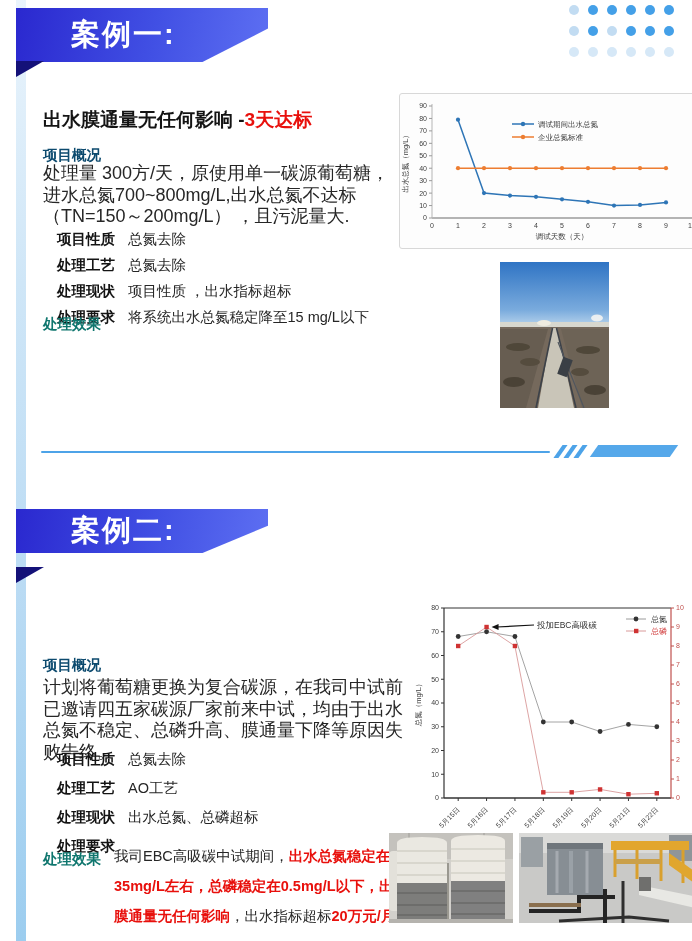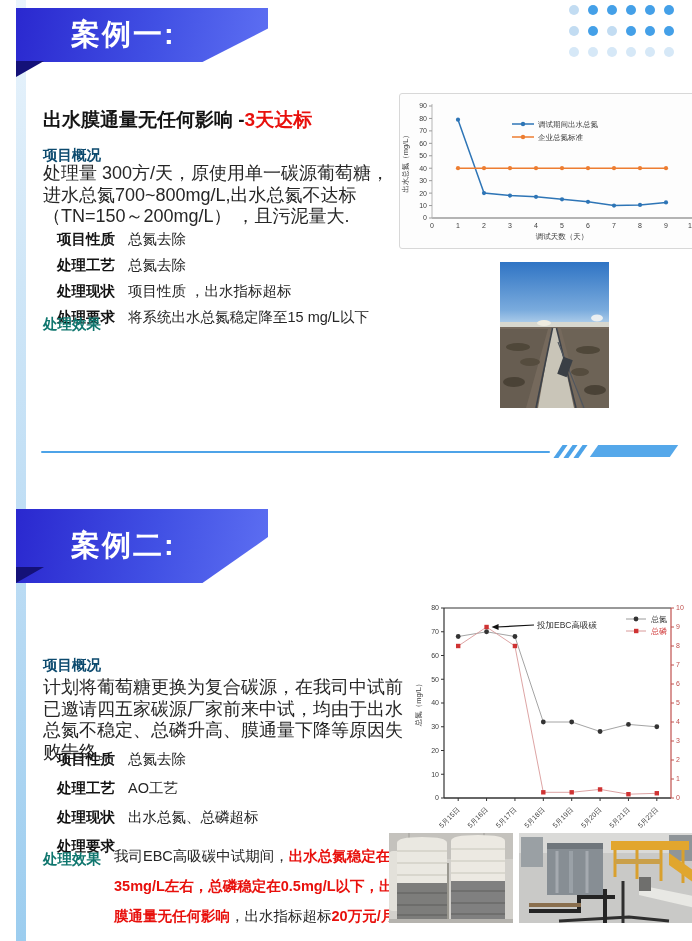--- a/index.html
+++ b/index.html
@@ -189,21 +189,21 @@
     <line x1="58" y1="80" x2="84" y2="146" stroke="#50565e" stroke-width="1.2"></line>
     <rect x="60" y="96" width="10" height="18" fill="#3a3f45" transform="rotate(20 65 105)"></rect>
   </svg>
 
   <div class="divider-line"></div>
   <div class="slash" style="left:542px;"></div>
   <div class="slash" style="left:552px;"></div>
   <div class="slash" style="left:562px;"></div>
   <div class="divider-bar"></div>
 
-  <div class="banner" style="top:509px;height:74px;">
+  <div class="banner" style="top:509px;height:44px;">
     <span class="banner-text">案例二:</span>
   </div>
   <div class="fold" style="top:567px;"></div>
 
 
   <div class="ov-label" style="top:656px;">项目概况</div>
   <p class="ov-text" style="top:677px;width:368px;">计划将葡萄糖更换为复合碳源，在我司中试前已邀请四五家碳源厂家前来中试，均由于出水总氮不稳定、总磷升高、膜通量下降等原因失败告终。</p>
 
   <div class="rows" style="top:750px;gap:10px;width:368px;" id="rows2">
       <div class="detail-row">

